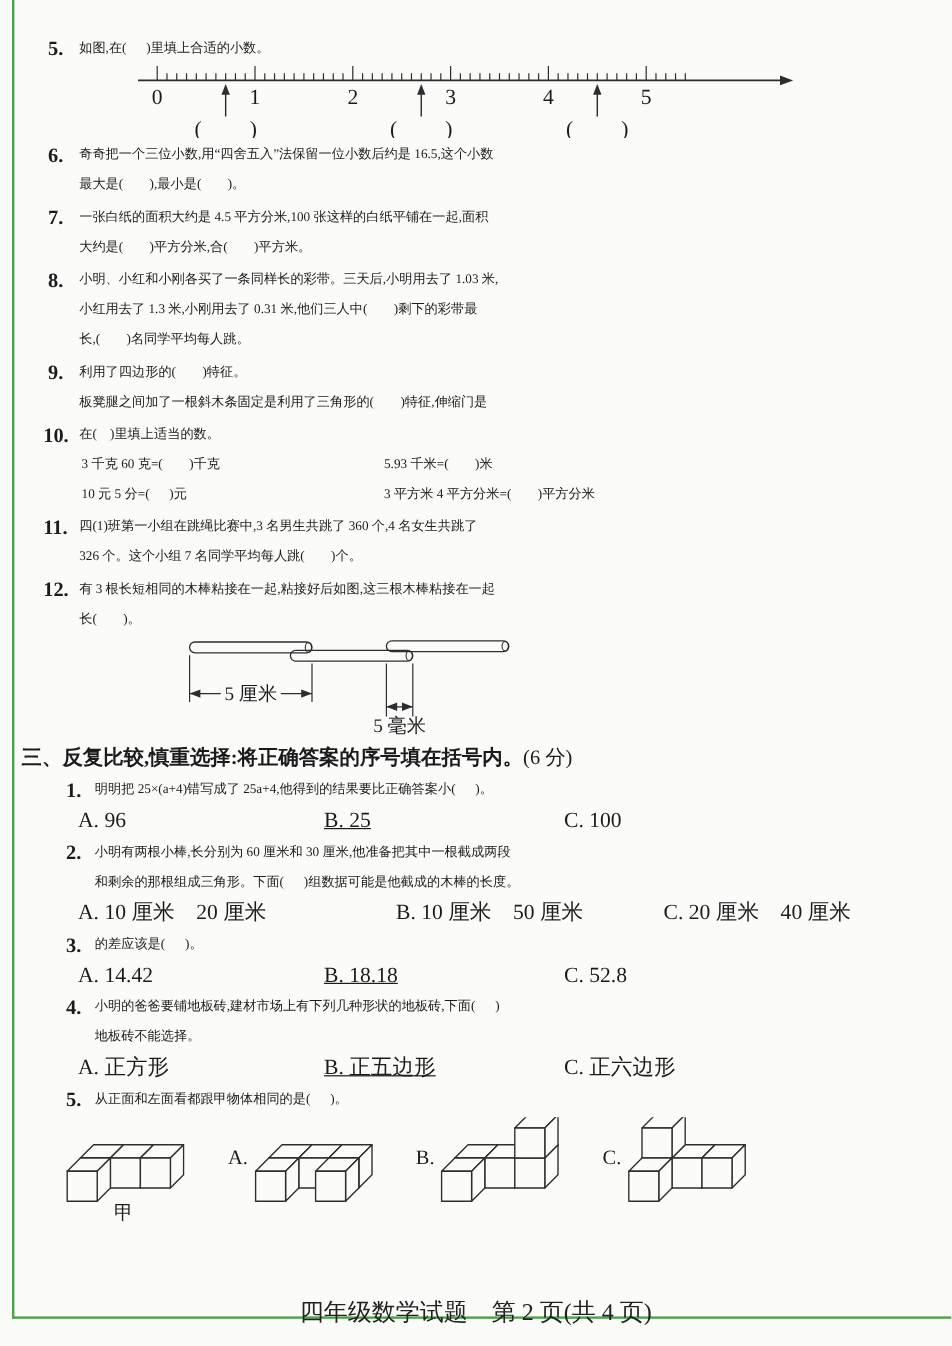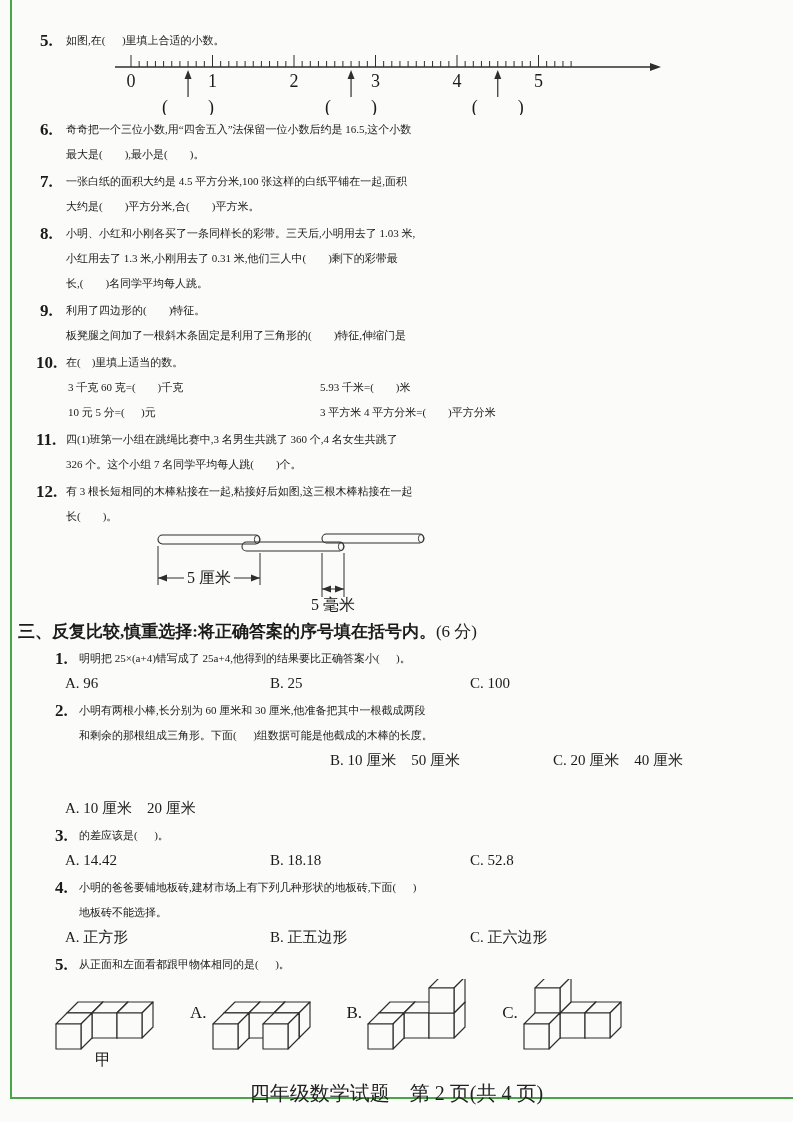--- a/index.html
+++ b/index.html
@@ -14,23 +14,23 @@
   .content{position:absolute;left:40px;top:28px;width:723px;}
   .line{height:25px;line-height:25px;white-space:pre;font-size:11px;}
   .q{position:relative;padding-left:26px;margin-bottom:2px;}
   .qnum{position:absolute;left:0;top:0;font-weight:bold;font-size:17px;line-height:25px;white-space:pre;}
   .q.two .qnum{left:-4px;}
   .sec-title{margin:6px 0 2px -22px;font-size:17px;line-height:25px;white-space:pre;}
   .sec-title .t{font-weight:bold;}
   .mc{position:relative;margin-left:15px;padding-left:24px;margin-bottom:2px;}
   .mc .qnum{left:0;}
   .opts{display:flex;margin-left:-14px;}
-  .opts span{white-space:pre;font-size:15px;line-height:25px;height:25px;display:block;}
-  .opts.w1 .oa{width:205px;} .opts.w1 .ob{width:200px;}
-  .opts.w2 .oa{width:265px;margin-top:48px;} .opts.w2 .ob{width:223px;}
+  .opts span{white-space:pre;font-size:18px;line-height:25px;height:25px;display:block;}
+  .opts.w1 .oa{width:205px;} .opts.w1 .ob{width:200px;text-decoration:underline;}
+  .opts.w2 .oa{width:265px;} .opts.w2 .ob{width:223px;}
   .cols{display:flex;margin-left:2px;}
   .cols .c1{width:252px;}
   .nl-wrap{margin-left:47px;}
   .rod-wrap{margin-left:90px;}
   .figrow{display:flex;align-items:flex-start;margin-left:12px;margin-top:2px;}
   .figwrap{display:flex;flex-direction:column;align-items:center;}
   .figlabel{font-size:16px;line-height:18px;margin-top:-4px;white-space:pre;}
   .optfig{display:flex;align-items:center;margin-left:36px;}
   .optfig .optlab{font-size:17px;white-space:pre;margin-right:2px;margin-top:-8px;}
   .footer{position:absolute;left:0;top:1080px;width:100%;text-align:center;font-size:20px;color:#222;white-space:pre;}

